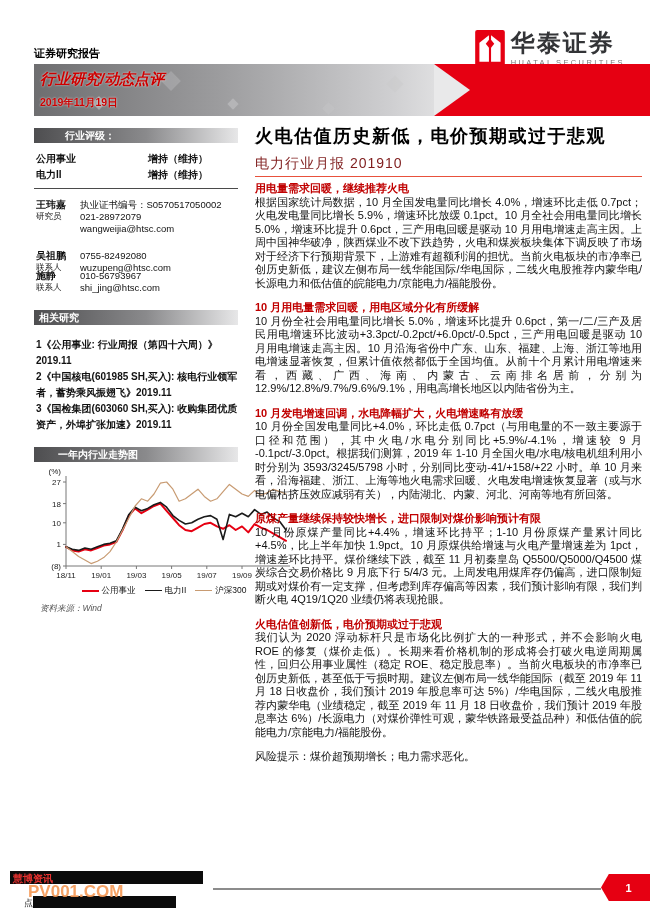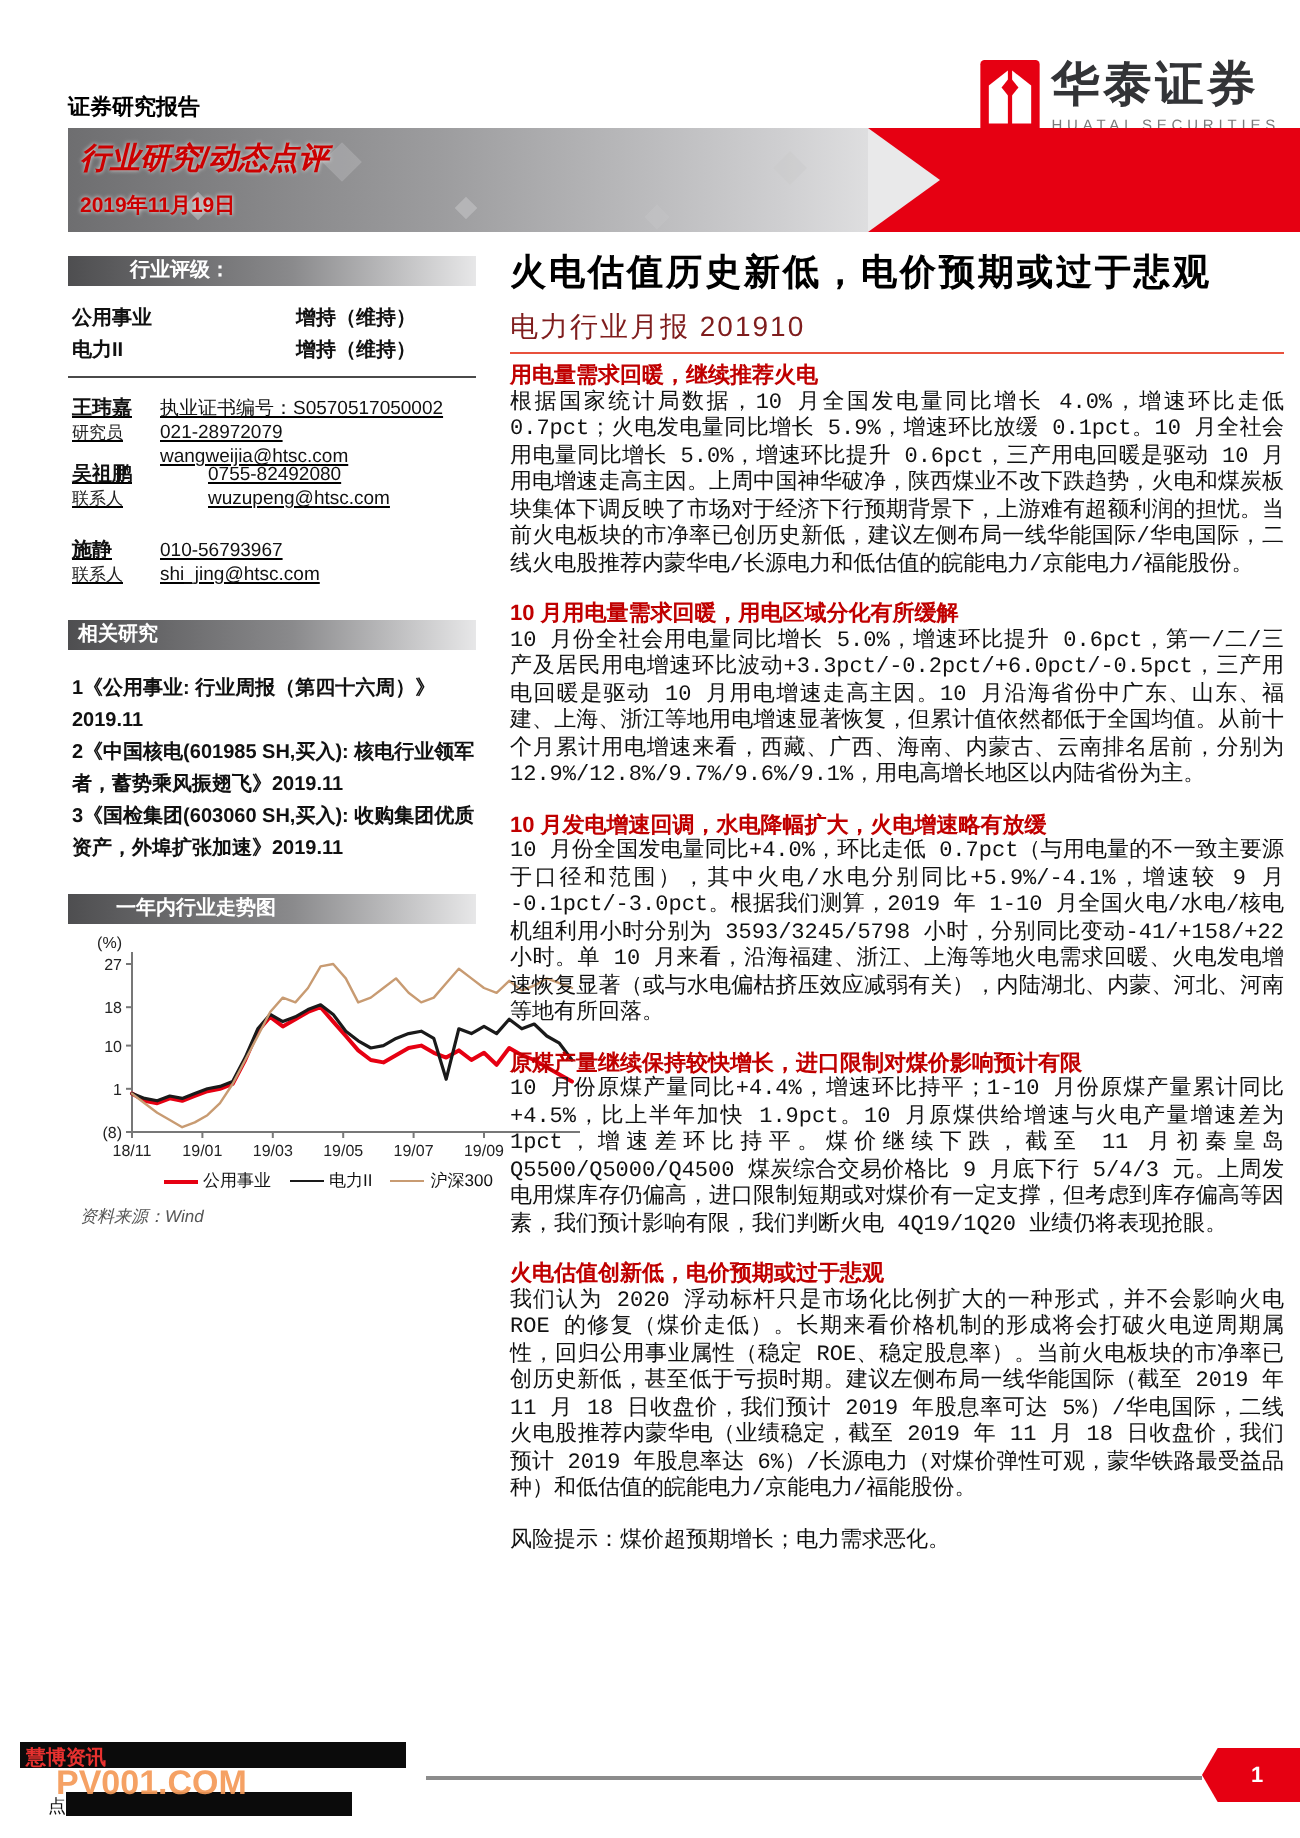--- a/index.html
+++ b/index.html
@@ -2,21 +2,21 @@
 <html><head>
 <meta charset="utf-8">
 <style>
   * { margin:0; padding:0; box-sizing:border-box; }
   html,body { background:#fff; }
   body { font-family:"Liberation Sans","DejaVu Sans",sans-serif; }
   .page { position:relative; width:650px; height:919px; background:#fff; overflow:hidden; }
 
   
   .report-label { position:absolute; left:34px; top:46px; font-size:11px; font-weight:bold; color:#000; }
-  .brand { position:absolute; right:10px; top:30px; display:flex; align-items:flex-start;justify-content:center; }
+  .brand { position:absolute; right:25px; top:30px; display:flex; align-items:flex-start;justify-content:center; }
   .brand-icon { width:30px; height:36px; margin-right:6px; }
   .brand-text { display:flex; flex-direction:column; }
   .brand-cn { font-size:24px; font-weight:bold; color:#333437; letter-spacing:2px; line-height:26px; }
   .brand-en { font-size:7.5px; color:#7a7a7a; letter-spacing:2.4px; margin-top:2px; }
 
   
   .banner { position:absolute; left:34px; top:64px; width:616px; height:52px;
             background:linear-gradient(90deg,#6e6e70 0%,#9c9c9e 30%,#cfcfd1 58%,#e9e9ea 70%); overflow:hidden; }
   .banner-red { position:absolute; left:400px; top:0; width:216px; height:52px; background:#e60012; }
   .banner-notch { position:absolute; left:400px; top:0; width:0; height:0;
@@ -27,40 +27,40 @@
                  text-shadow:0 0 2px rgba(255,255,255,.9);text-align:right; }
   .diamond { position:absolute; background:#c6c6c8; opacity:.55; transform:rotate(45deg); }
 
   
   .bar-head { position:absolute; left:34px; width:204px; height:15px; line-height:15px; padding-left:5px;
               background:linear-gradient(90deg,#4e4e50 0%,#8a8a8c 55%,#e7e7e8 100%);
               color:#fff; font-size:10px; font-weight:bold; }
   .rating-row { position:absolute; left:36px; width:172px; display:flex; justify-content:space-between;
                 font-size:10px; font-weight:bold; color:#111; }
   .side-divider { position:absolute; left:34px; width:204px; border-top:1px solid #4a4a4a; }
-  .analyst { position:absolute; left:36px; width:208px; display:flex;text-decoration:underline; }
+  .analyst { position:absolute; left:36px; width:208px; display:flex; }
   .analyst-id { width:44px; flex:0 0 44px; }
   .analyst-name { font-size:10px; font-weight:bold; color:#111; line-height:12px; }
   .analyst-role { font-size:8.5px; color:#222; line-height:11px; }
   .analyst-lines { font-size:9.5px; color:#111; line-height:12px; }
   .related-item { position:absolute; left:36px; width:206px; font-size:10px; font-weight:bold; color:#111; line-height:15.5px; }
   .chart-wrap { position:absolute; left:36px; top:466px; width:256px; }
   .chart-legend { position:absolute; left:36px; top:585px; width:256px; display:flex; justify-content:center; gap:9px;
                   font-size:8.5px; color:#111; align-items:center; }
   .legend-swatch { display:inline-block; width:17px; margin-right:3px; vertical-align:middle; }
   .chart-source { position:absolute; left:40px; top:603px; font-size:8.5px; color:#555; font-style:italic; }
 
   
   .main-title { position:absolute; left:255px; top:124px; width:390px; font-size:18px; font-weight:bold;
                 color:#000; letter-spacing:1.5px; }
   .main-subtitle { position:absolute; left:255px; top:155px; width:390px; font-size:14px; color:#7f1d1d; letter-spacing:1px; }
   .title-rule { position:absolute; left:255px; top:176px; width:387px; border-top:1.5px solid #e8513c; }
   .main-body { position:absolute; left:255px; top:182px; width:387px; }
   .sec-head { font-size:11px; font-weight:bold; color:#c00000; line-height:13.5px; }
-  .sec-body { font-size:11px; color:#111; line-height:13.5px; text-align:justify; margin-bottom:11px;font-family:Liberation Mono, monospace; }
+  .sec-body { font-size:11px; color:#111; line-height:13.5px; text-align:justify; margin-bottom:11px; }
   .risk-line { font-size:11px; color:#111; line-height:13.5px; margin-top:11px; }
 
   
   .wm-bar1 { position:absolute; left:10px; top:871px; width:193px; height:13px; background:#0b0b0b; }
   .wm-brand { position:absolute; left:13px; top:872px; font-size:10px; font-weight:bold; color:#e8312f; z-index:3; }
   .wm-site { position:absolute; left:28px; top:882px; font-size:17px; font-weight:bold; color:#f59a57; opacity:.92; z-index:2; }
   .wm-bar2 { position:absolute; left:33px; top:896px; width:143px; height:12px; background:#0b0b0b; }
   .wm-stub { position:absolute; left:24px; top:897px; font-size:9px; color:#111; }
   .footer-rule { position:absolute; left:213px; top:888px; width:388px; height:2px; background:#8c8c8c; }
   .page-badge { position:absolute; left:601px; top:874px; width:49px; height:27px; background:#e60012;
@@ -117,21 +117,21 @@
     <div class="analyst-id">
       <div class="analyst-name">王玮嘉</div>
       <div class="analyst-role">研究员</div>
     </div>
     <div class="analyst-lines">
       <div>执业证书编号：S0570517050002</div>
       <div>021-28972079</div>
       <div>wangweijia@htsc.com</div>
     </div>
   </div>
-  <div class="analyst" style="top:232px;gap:24px;">
+  <div class="analyst" style="top:250px;">
     <div class="analyst-id">
       <div class="analyst-name">吴祖鹏</div>
       <div class="analyst-role">联系人</div>
     </div>
     <div class="analyst-lines">
       <div>0755-82492080</div>
       <div>wuzupeng@htsc.com</div>
     </div>
   </div>
   <div class="analyst" style="top:270px;">

